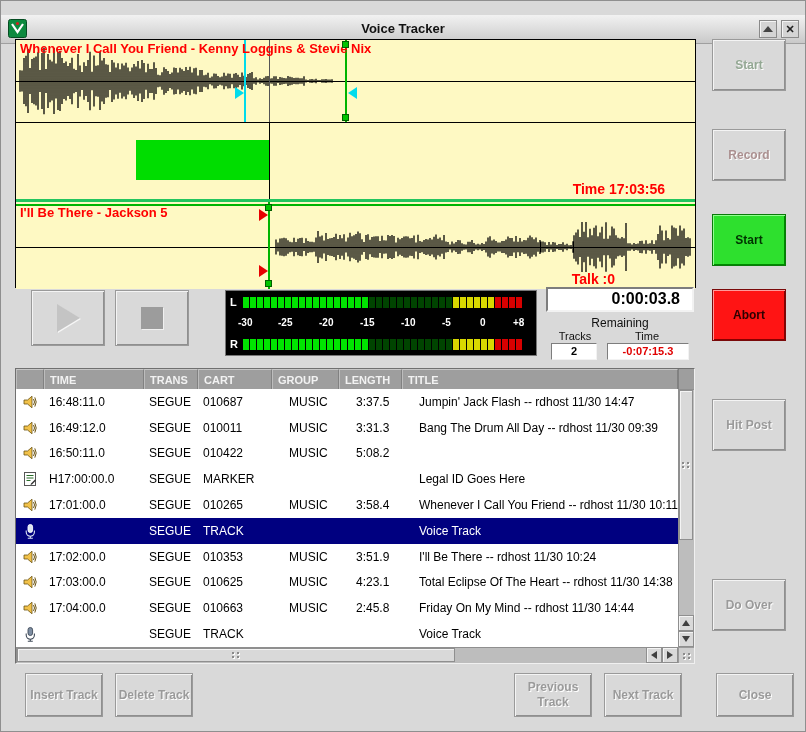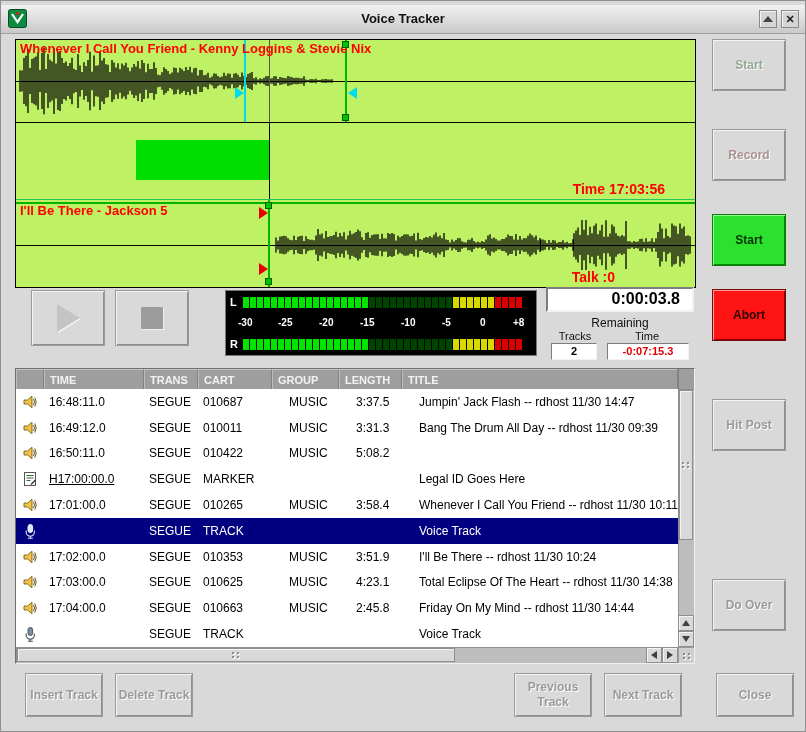--- a/index.html
+++ b/index.html
@@ -1,39 +1,39 @@
 <!DOCTYPE html>
 <html style="--title-red: #ff0000; --sel-bg: #000080; --start-green: #2ee02e; --abort-red: #ff1414; --region-green: #00dd00;"><head>
 <meta charset="utf-8">
 <style>
   html,body{margin:0;padding:0;background:#b0b0b0;}
   #app{position:relative;width:806px;height:732px;background:#d9d9d9;
        font-family:"Liberation Sans",sans-serif;overflow:hidden;
        border:1px solid #8f8f8f;box-sizing:border-box;}
 
   
-  .titlebar{position:absolute;left:0;top:4px;right:0;height:28px;
+  .titlebar{position:absolute;left:0;top:14px;right:0;height:28px;
     background:linear-gradient(#f2f2f2,#c9c9c9);border-bottom:1px solid #9f9f9f;}
   .tb-title{position:absolute;left:0;right:0;top:6px;text-align:center;
     font-weight:bold;font-size:13px;color:#111;}
   .app-icon{position:absolute;left:7px;top:4px;width:19px;height:19px;}
   .tb-btn{position:absolute;top:5px;width:18px;height:18px;background:#d4d4d4;
     border:1px solid #8a8a8a;box-shadow:inset 1px 1px 0 #f4f4f4;
     display:flex;align-items:center;justify-content:center;box-sizing:border-box;}
   .tb-shade{right:28px;}
   .tb-close{right:6px;font-size:11px;font-weight:bold;color:#222;line-height:1;}
   .shade-glyph{width:0;height:0;border-left:5px solid transparent;
     border-right:5px solid transparent;border-bottom:6px solid #444;}
 
   
   .editor{position:absolute;left:14px;top:38px;width:679px;height:247px;
     border:1px solid #000;background:#fff;}
-  .wpanel{position:relative;overflow:hidden;background:#bef264;}
+  .wpanel{position:relative;overflow:hidden;background:#fef9c3;}
   .p1{height:82px;border-bottom:1px solid #000;}
-  .p2{height:76px;border-bottom:1px solid #22c55e;}
+  .p2{height:76px;border-bottom:3px solid #22c55e;}
   .p3{height:87px;}
   .wave{position:absolute;left:0;top:0;}
   .axis{position:absolute;left:0;right:0;height:1px;background:#000;}
   .ptitle{position:absolute;left:4px;top:1px;color:var(--title-red);
     font-weight:bold;font-size:13px;white-space:nowrap;z-index:5;}
   .vline{position:absolute;top:0;bottom:0;width:2px;z-index:4;}
   .vl-cyan{background:#00dcec;}
   .vl-green{background:#00b400;}
   .vl-grey{background:#555;width:1px;}
   .vl-black{background:#000;width:1px;}
@@ -368,21 +368,21 @@
           <div class="cell" style="width: 63px;">5:08.2</div>
         </div>
         <div class="log-row">
           <div class="cell icell" style="width: 28px;">
             <svg width="16" height="16" viewBox="0 0 16 16">
               <rect x="2.5" y="1.5" width="11" height="13" fill="#fff" stroke="#555"></rect>
               <path d="M4.5,4.5 h7 M4.5,7 h7 M4.5,9.5 h4" stroke="#2a6e2a" stroke-width="1.2" fill="none"></path>
               <path d="M9,12.5 l4,-4 1,1 -4,4 -1.5,0.5z" fill="#333"></path>
             </svg>
           </div>
-          <div class="cell" style="width: 100px; text-decoration: underline;">H17:00:00.0</div>
+          <div class="cell" style="width: 100px;">H17:00:00.0</div>
           <div class="cell" style="width: 54px;">SEGUE</div>
           <div class="cell" style="width: 86px;">MARKER</div>
           <div class="cell" style="width: 67px;"></div>
           <div class="cell" style="width: 63px;"></div>
           <div class="cell" style="flex: 1 1 0%;">Legal ID Goes Here</div>
         </div>
         <div class="log-row">
           <div class="cell icell" style="width: 28px;">
             <svg width="16" height="16" viewBox="0 0 16 16">
               <polygon points="2,6 5.5,6 10,2.2 10,13.8 5.5,10 2,10" fill="#f2c24a" stroke="#6b5312" stroke-width="0.8"></polygon>

